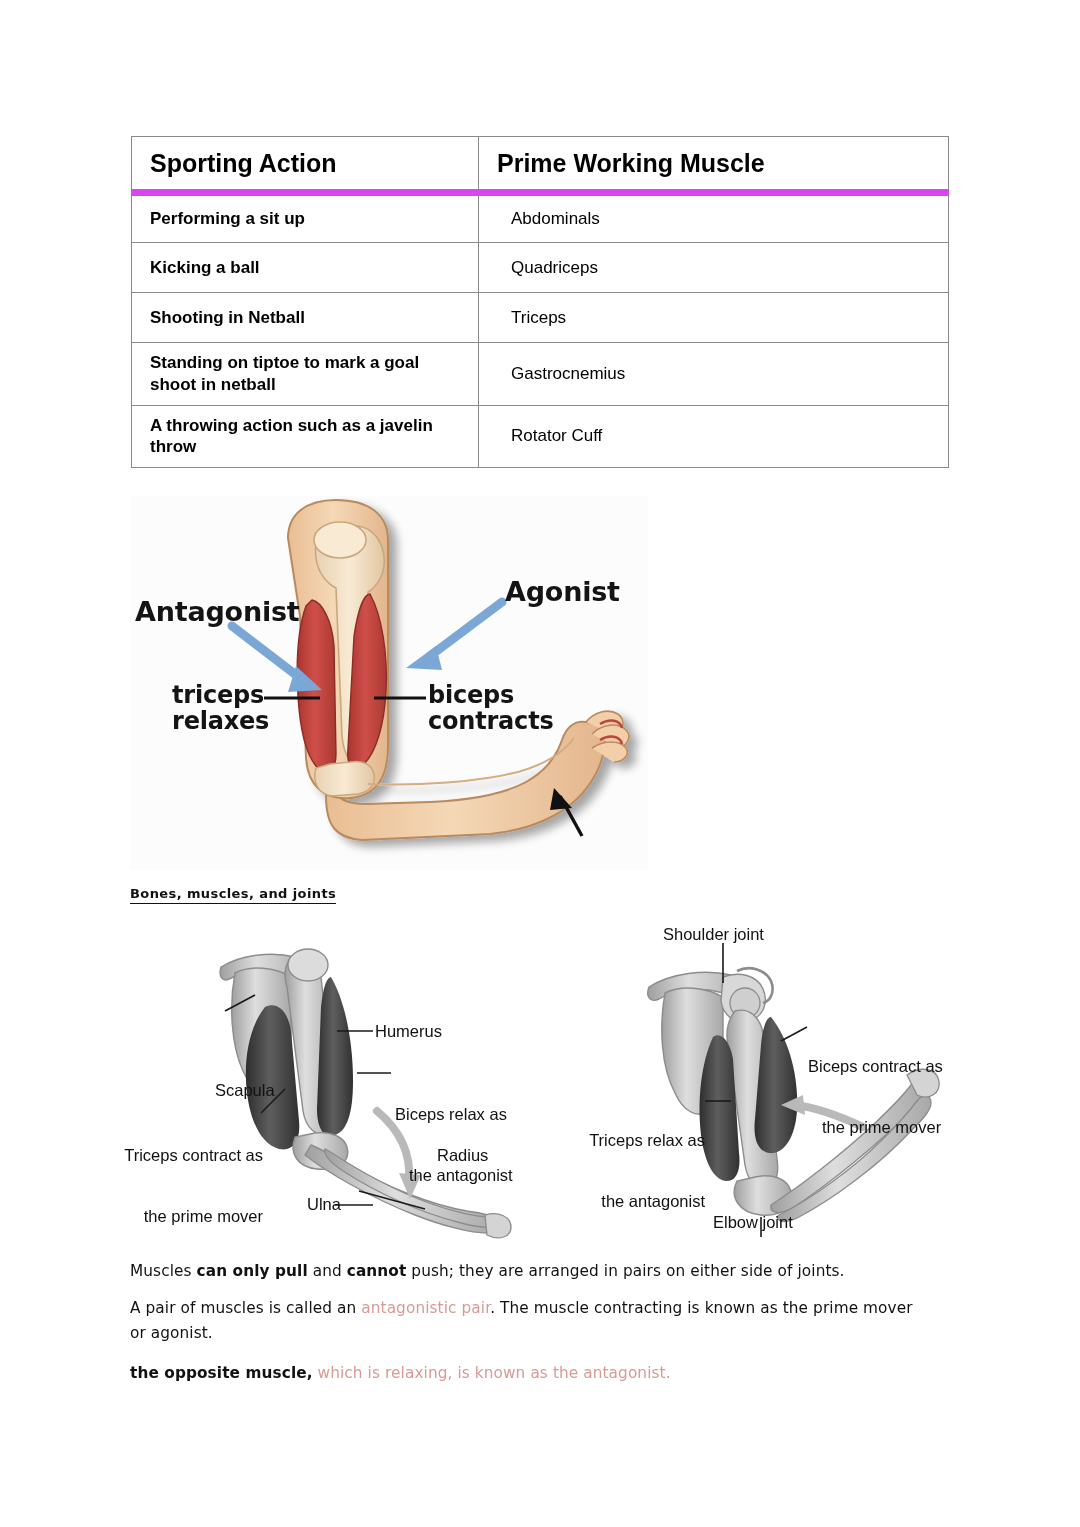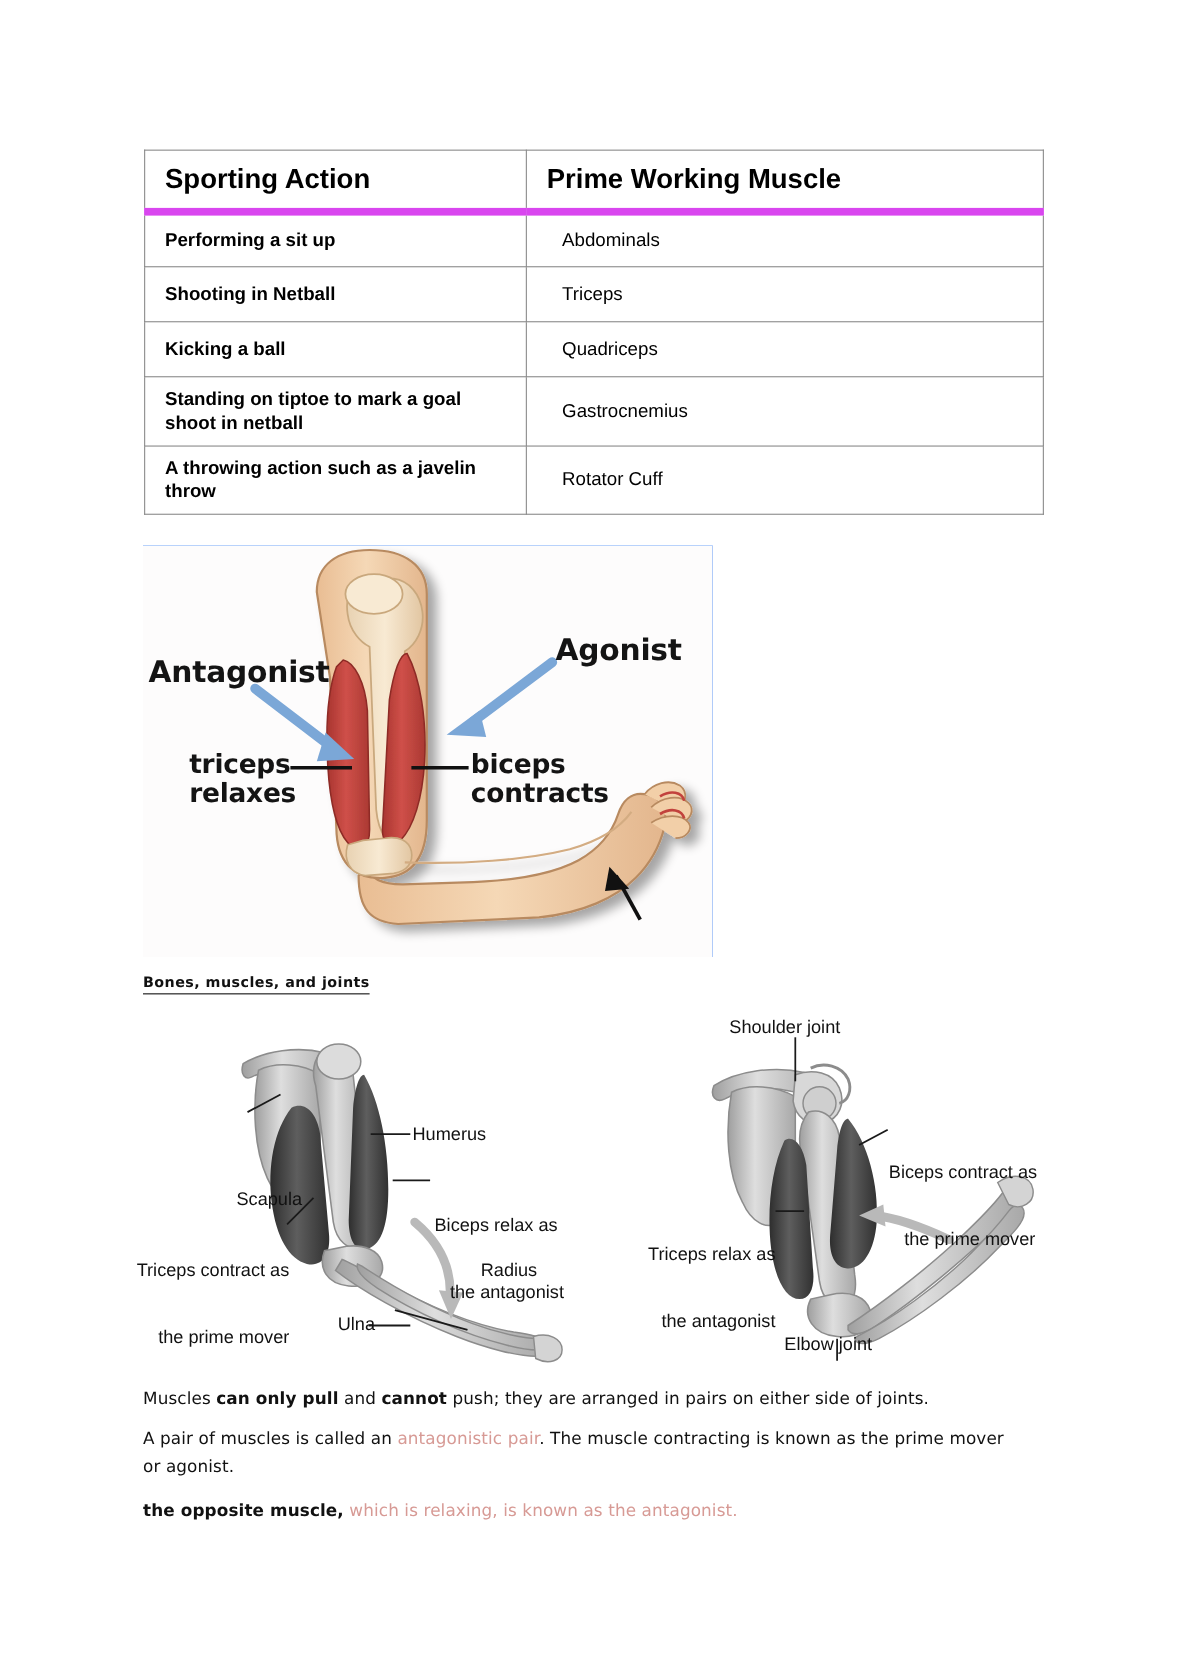--- a/index.html
+++ b/index.html
@@ -57,21 +57,21 @@
   table.data-table tbody tr { height: 50px; }
   table.data-table tbody tr.tall { height: 53px; }
 
   
   .arm-figure {
     position: absolute;
     left: 130px;
     top: 496px;
     width: 518px;
     height: 374px;
-    background: #3b82f6;
+    background: #737373;
     overflow: hidden;
   }
   .arm-figure svg { display: block; }
   .arm-lbl {
     position: absolute;
     font-family: "DejaVu Sans", sans-serif;
     font-weight: bold;
     color: #141414;
     letter-spacing: -0.2px;
   }
@@ -151,26 +151,26 @@
         <th>Sporting Action</th>
         <th>Prime Working Muscle</th>
       </tr>
     </thead>
     <tbody>
       <tr class="">
         <td class="act">Performing a sit up</td>
         <td class="mus">Abdominals</td>
       </tr>
       <tr>
+        <td class="act">Kicking a ball</td>
+        <td class="mus">Quadriceps</td>
+      </tr>
+      <tr>
         <td class="act">Shooting in Netball</td>
         <td class="mus">Triceps</td>
-      </tr>
-      <tr>
-        <td class="act">Kicking a ball</td>
-        <td class="mus">Quadriceps</td>
       </tr>
       <tr class="tall">
         <td class="act">Standing on tiptoe to mark a goal shoot in netball</td>
         <td class="mus">Gastrocnemius</td>
       </tr>
       <tr class="tall">
         <td class="act">A throwing action such as a javelin throw</td>
         <td class="mus">Rotator Cuff</td>
       </tr>
     </tbody>

